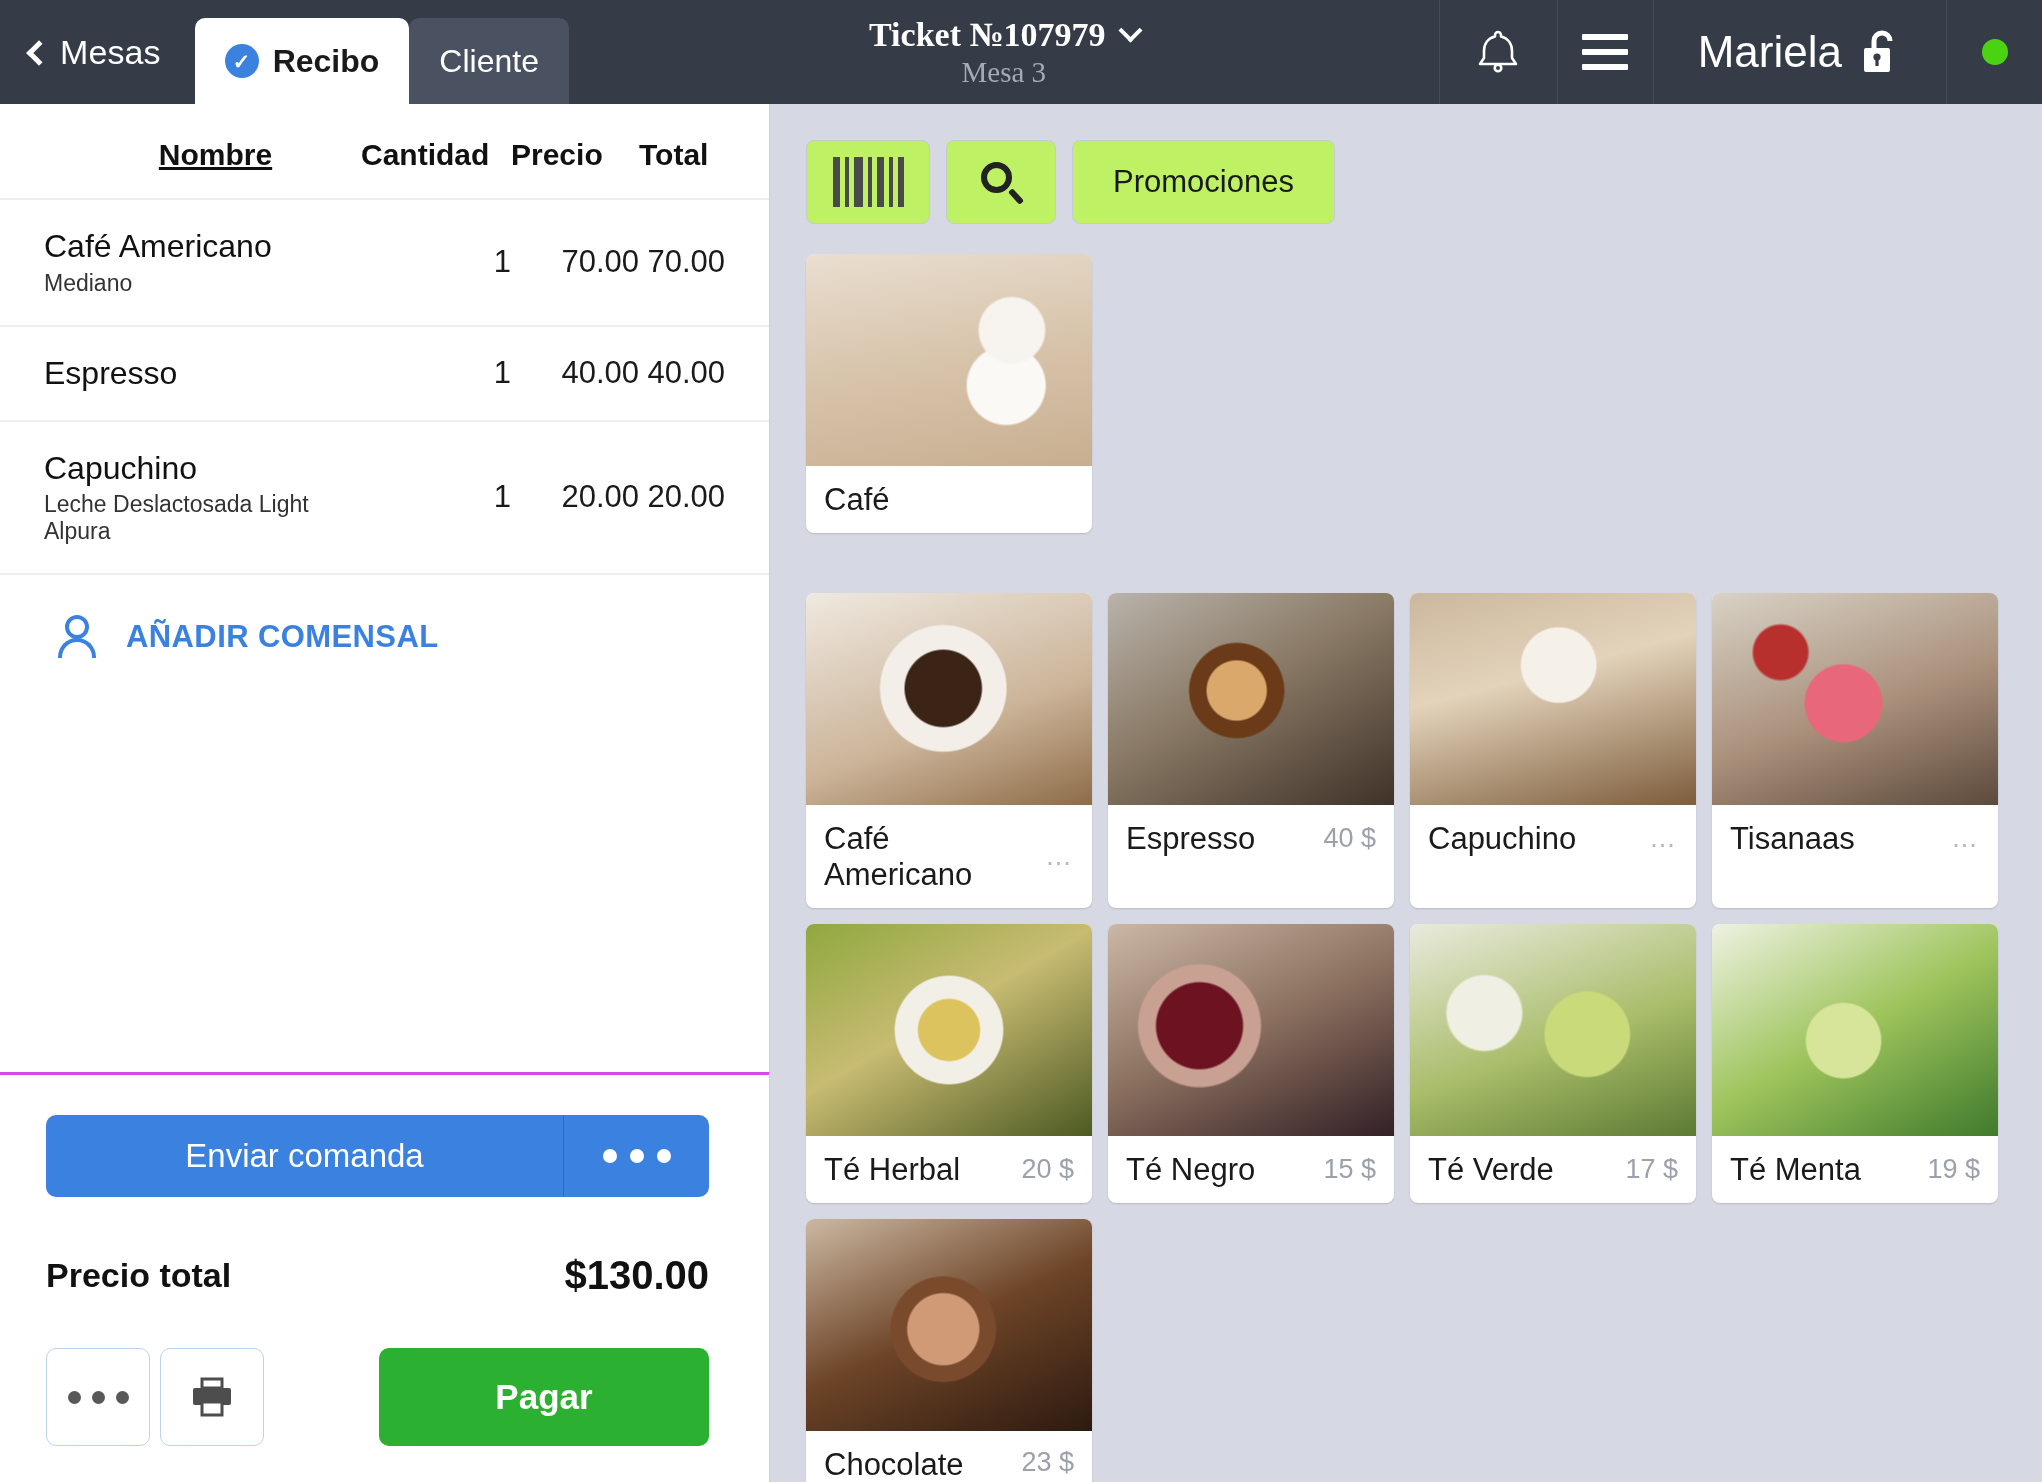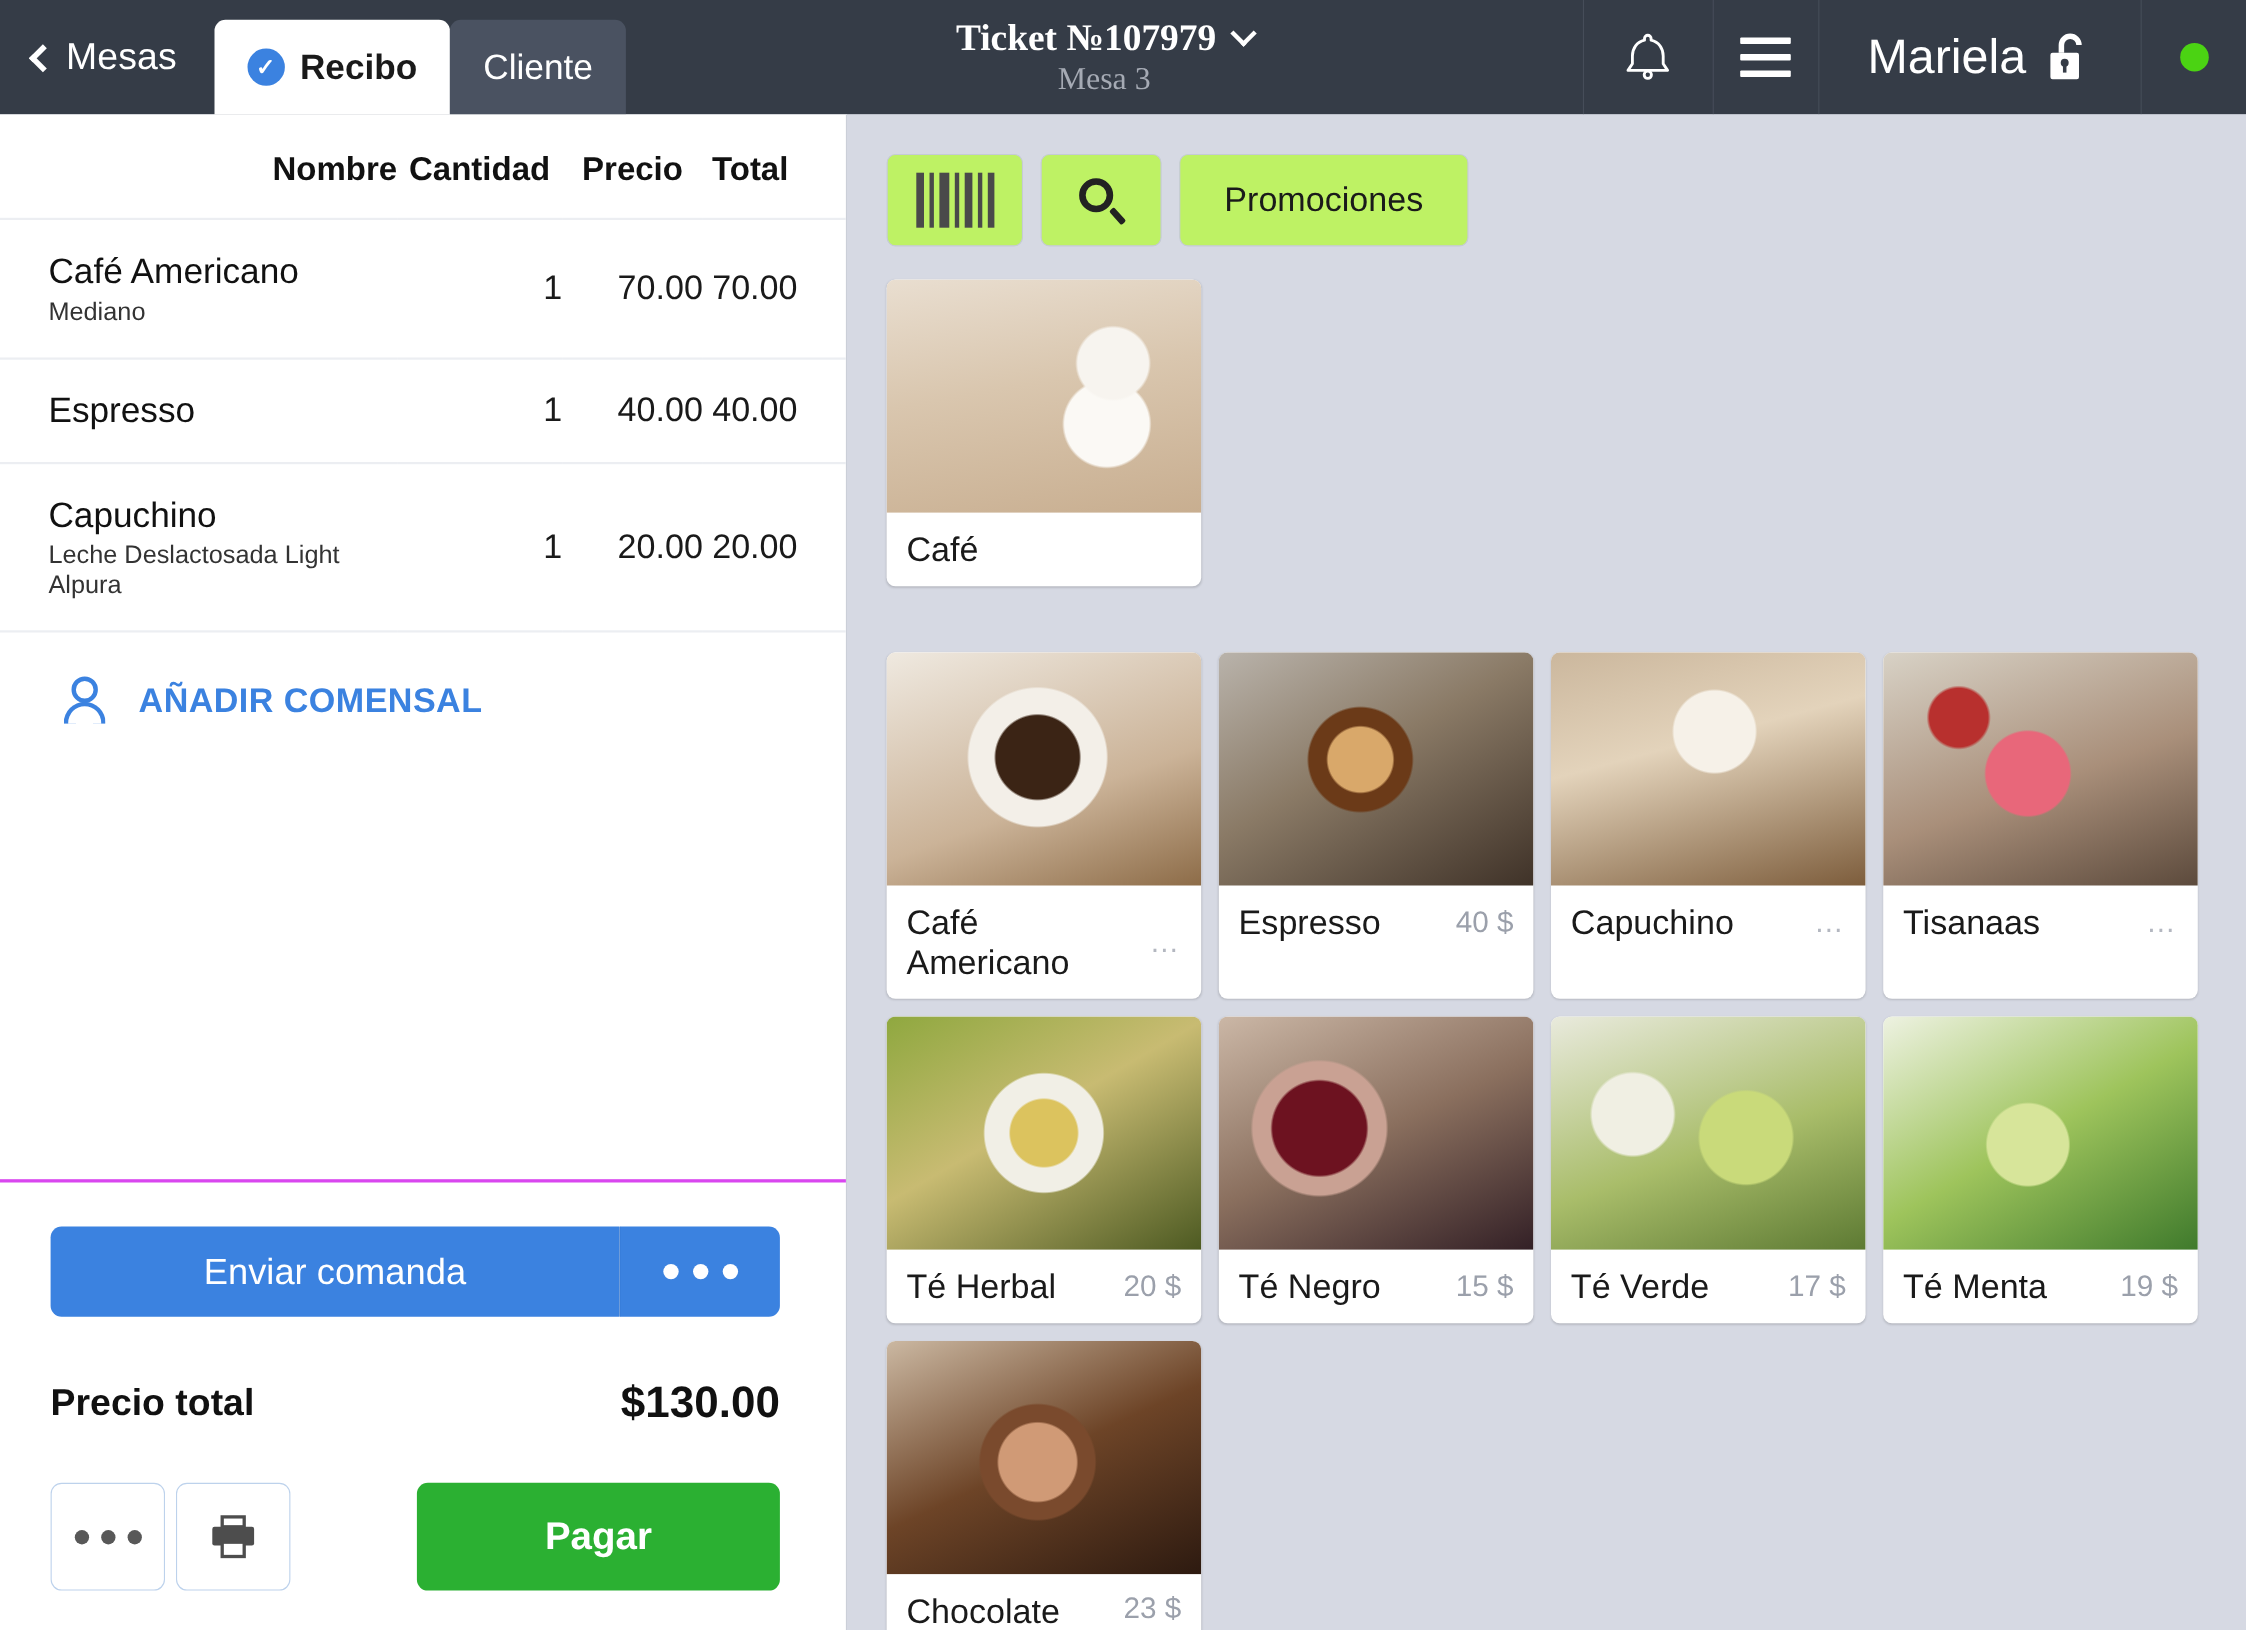--- a/index.html
+++ b/index.html
@@ -70,24 +70,24 @@
 
   
   .left {
     width: 770px; min-width: 770px; background: #fff;
     display: flex; flex-direction: column;
     border-right: 1px solid #cbcfd8;
   }
   .order-scroll { flex: 1; overflow: hidden; display: flex; flex-direction: column; }
   table.order { width: 100%; border-collapse: collapse; table-layout: fixed; }
   table.order th {
-    font-size: 30px; font-weight: bold; color: #111; text-align: center;
+    font-size: 30px; font-weight: bold; color: #111; text-align: left;
     padding: 34px 0 26px 0; vertical-align: bottom;
   }
-  table.order th.c-name { text-align: right; padding-left: 70px; }
+  table.order th.c-name { text-align: center; padding-left: 70px; text-decoration: underline; }
   table.order tr.head-row { border-bottom: 2px solid #eceef2; }
   table.order td {
     font-size: 31px; color: #1a1a1a; text-align: right;
     padding: 28px 0; vertical-align: middle;
   }
   table.order td.c-name { text-align: left; padding-left: 44px; }
   table.order tr.item-row { border-bottom: 2px solid #eceef2; }
   .item-name { font-size: 32px; color: #111; line-height: 1.15; }
   .item-variant { font-size: 23px; color: #333; margin-top: 5px; }
   .col-qty   { width: 150px; }

